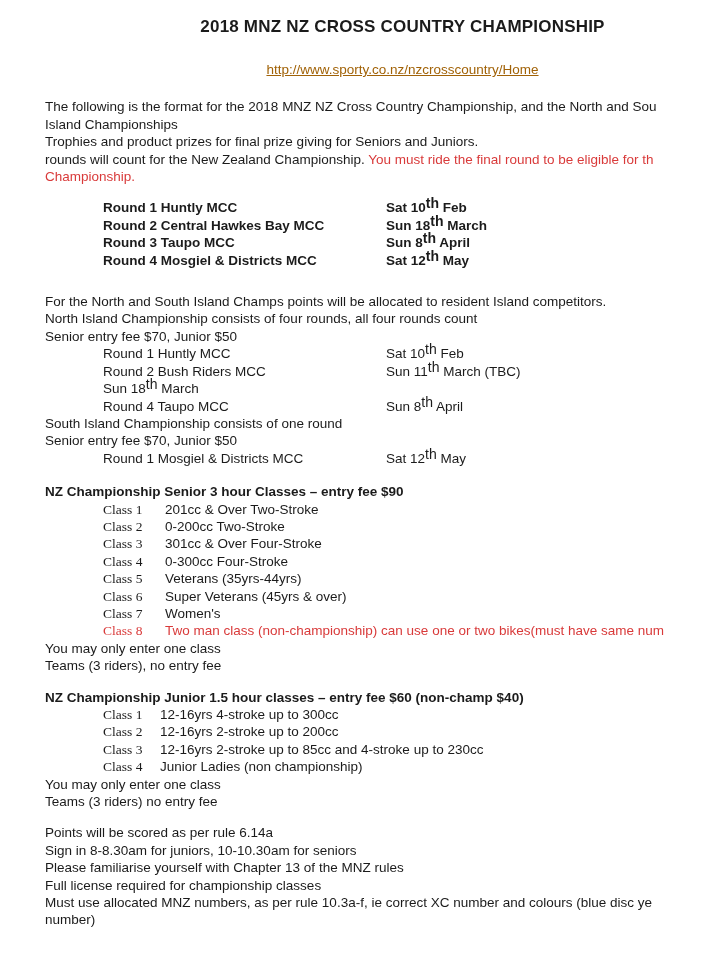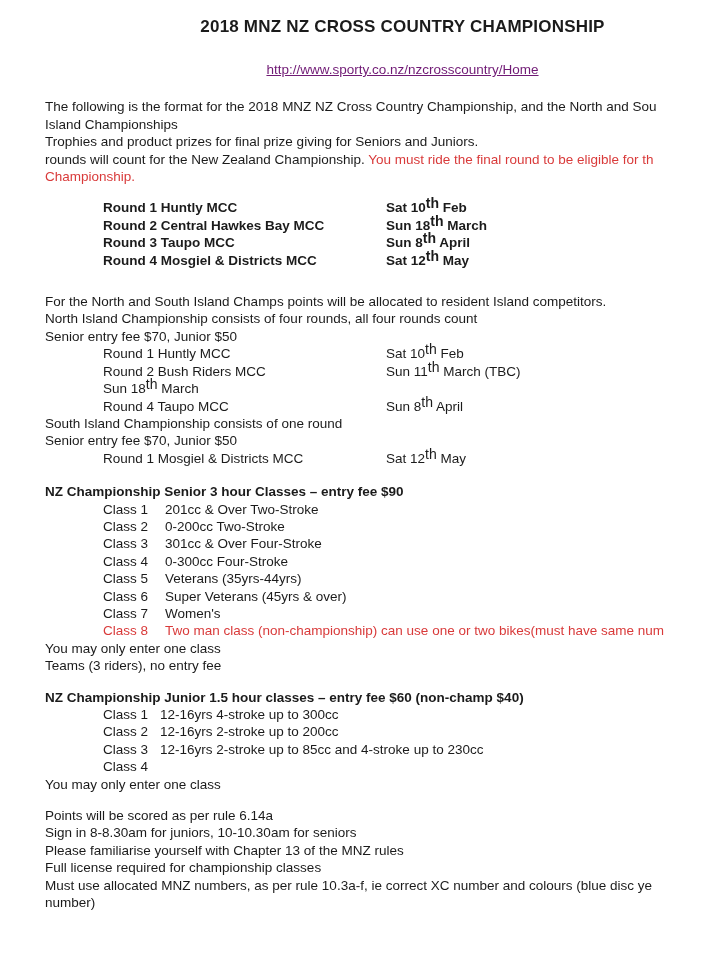--- a/index.html
+++ b/index.html
@@ -10,34 +10,34 @@
     font-size: 13.5px;
     line-height: 17.4px;
   }
   .doc { padding: 17px 4px 0 45px; }
   .title {
     width: 715px; text-align: center;
     font-size: 17px; font-weight: bold; line-height: 20px;
     letter-spacing: 0.2px;
   }
   .link-line { width: 715px; text-align: center; margin-top: 24px; }
-  .link-line a { color: #701a75; text-decoration: underline; }
+  .link-line a { color: #a16207; text-decoration: underline; }
   .ln { white-space: nowrap; }
   .intro { margin-top: 20px; }
   .red { color: #d93a3a; }
   .rounds-block { margin-top: 14px; }
   .rounds-block.bold { font-weight: bold; }
   .round-row { display: flex; padding-left: 58px; white-space: nowrap; }
   .round-name { width: 283px; flex: 0 0 283px; }
   .island-section { margin-top: 24px; }
   .class-section { margin-top: 16px; }
   .class-section.junior { margin-top: 14px; }
   .section-heading { font-weight: bold; white-space: nowrap; }
   .class-row { display: flex; padding-left: 58px; white-space: nowrap; }
-  .class-label { flex: 0 0 62px; width: 62px; }
+  .class-label { flex: 0 0 62px; width: 62px; font-family: Liberation Serif, serif; }
   .junior .class-label { flex: 0 0 57px; width: 57px; }
   .footer { margin-top: 14px; }
   sup { font-size: 14px; line-height: 0; vertical-align: 4px; }
 </style>
 </head>
 <body>
 
 <div class="doc">
 
   <div class="title">2018 MNZ NZ CROSS COUNTRY CHAMPIONSHIP</div>
@@ -147,22 +147,24 @@
     <div class="class-row">
       <span class="class-label">Class 2</span>
       <span>12-16yrs 2-stroke up to 200cc</span>
     </div>
     <div class="class-row">
       <span class="class-label">Class 3</span>
       <span>12-16yrs 2-stroke up to 85cc and 4-stroke up to 230cc</span>
     </div>
     <div class="class-row">
       <span class="class-label">Class 4</span>
+      <span>Junior Ladies (non championship)</span>
     </div>
     <div class="ln">You may only enter one class</div>
+    <div class="ln">Teams (3 riders) no entry fee</div>
   </div>
 
   <div class="footer">
     <div class="ln">Points will be scored as per rule 6.14a</div>
     <div class="ln">Sign in 8-8.30am for juniors, 10-10.30am for seniors</div>
     <div class="ln">Please familiarise yourself with Chapter 13 of the MNZ rules</div>
     <div class="ln">Full license required for championship classes</div>
     <div class="ln">Must use allocated MNZ numbers, as per rule 10.3a-f, ie correct XC number and colours (blue disc ye</div>
     <div class="ln">number)</div>
   </div>

